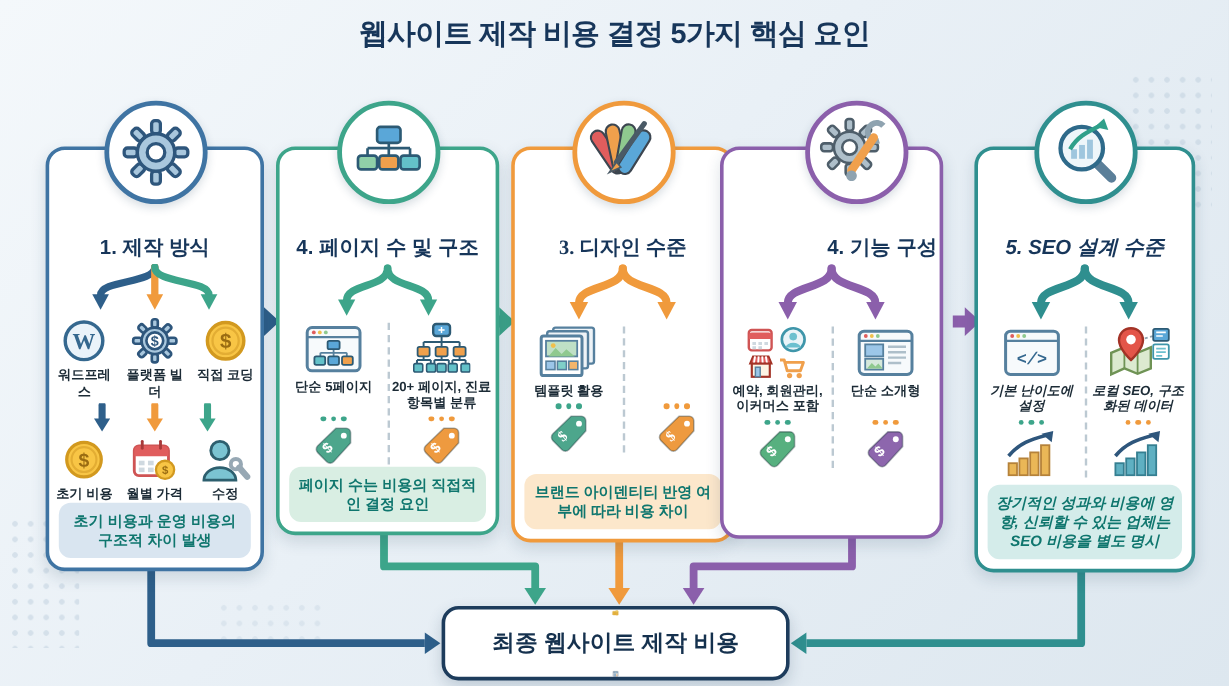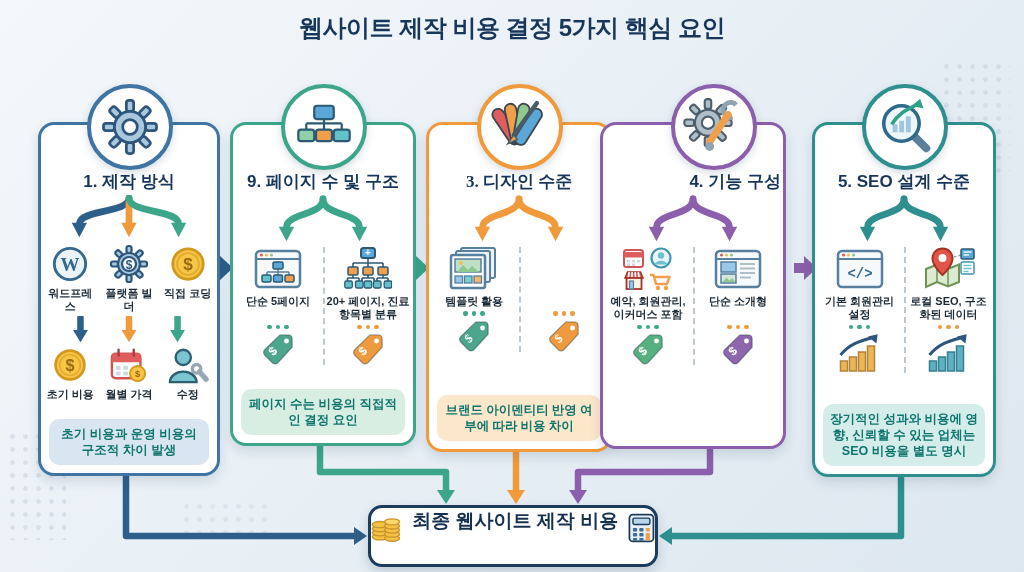--- a/index.html
+++ b/index.html
@@ -8,21 +8,21 @@
          background:linear-gradient(135deg,#f4f8fb 0%,#e9f0f6 45%,#dde7ef 100%);}
   .deco{position:absolute;background-image:radial-gradient(#b9cbda 2px,transparent 2.6px);
         background-size:13px 13px;opacity:.45;}
   .page-title{position:absolute;top:12px;left:0;width:100%;text-align:center;
         font-size:24px;font-weight:700;color:#17365a;letter-spacing:-0.5px;}
   .card{position:absolute;background:#fff;border:3.5px solid var(--ac);border-radius:16px;
         box-shadow:0 5px 12px rgba(30,60,90,.15);display:flex;flex-direction:column;z-index:2;}
   .circle{position:absolute;width:78px;height:78px;border-radius:50%;background:#fff;
         border:4px solid var(--ac);box-shadow:0 3px 8px rgba(30,60,90,.18);z-index:3;
         display:flex;align-items:center;justify-content:center;}
-  .heading{margin:45px 2px 0;text-align:center;font-weight:800;font-size:17px;color:#17365a;}
+  .heading{margin:70px 2px 0;text-align:center;font-weight:800;font-size:17px;color:#17365a;}
   .branch{display:block;margin:2px auto 0;}
   .split{position:relative;display:flex;flex-direction:column;}
   .split:after{content:"";position:absolute;top:2px;bottom:2px;left:50%;border-left:2px dashed #bcc9d2;}
   .items{display:flex;align-items:flex-start;}
   .item{display:flex;flex-direction:column;align-items:center;width:50%;}
   .items3 .item{width:33.33%;}
   .icnbox{height:48px;display:flex;align-items:center;justify-content:center;}
   .icnbox.sm{height:42px;}
   .ilabel{font-size:11px;font-weight:700;color:#1c2b36;text-align:center;line-height:1.22;margin-top:2px;padding:0 3px;}
   .dotsrow{display:flex;margin-top:3px;}
@@ -30,21 +30,21 @@
   .dots i{width:4.5px;height:4.5px;border-radius:50%;display:block;}
   .dots.teal i{background:#3da58a;} .dots.orange i{background:#f09a3c;}
   .tagsrow,.chartsrow{display:flex;margin-top:4px;}
   .tagsrow>svg,.chartsrow>svg{width:50%;height:34px;}
   .chartsrow>svg{height:42px;}
   .note{margin:6px 8px 8px;margin-top:auto;background:var(--notebg);border-radius:10px;
         padding:7px 5px;font-size:12.5px;font-weight:700;color:#0f766e;text-align:center;line-height:1.28;}
   .overlay{position:absolute;left:0;top:0;z-index:1;}
   .finalbox{position:absolute;left:368px;top:505px;width:290px;height:62px;background:#fff;
         border:3.5px solid #1d3c5c;border-radius:14px;box-shadow:0 5px 12px rgba(30,60,90,.2);
-        display:flex;justify-content:center;gap:10px;z-index:2;box-sizing:border-box;}
+        display:flex;align-items:center;justify-content:center;gap:10px;z-index:2;box-sizing:border-box;flex-direction:column;}
   .finalbox .flabel{font-size:19px;font-weight:800;color:#15314e;white-space:nowrap;}
   svg{display:block;}
 </style>
 </head>
 <body>
 
 <div class="stage">
 
   <div class="deco" style="left:6px;top:430px;width:60px;height:110px;"></div>
   <div class="deco" style="left:940px;top:60px;width:70px;height:120px;"></div>
@@ -206,21 +206,21 @@
           <rect x="31" y="6" width="8" height="12" rx="3" transform="rotate(225,35,35)"></rect>
           <rect x="31" y="6" width="8" height="12" rx="3" transform="rotate(270,35,35)"></rect>
           <rect x="31" y="6" width="8" height="12" rx="3" transform="rotate(315,35,35)"></rect>
         <circle cx="35" cy="35" r="17"></circle>
           <circle cx="35" cy="35" r="8" fill="#fff"></circle>
       </g>
     </svg>
   </div>
 
   <section class="card" style="--ac:#3da58a;--notebg:#d9eee3;left:230px;top:122px;width:180px;height:318px;">
-    <h2 class="heading">9. 페이지 수 및 구조</h2>
+    <h2 class="heading">4. 페이지 수 및 구조</h2>
     <svg class="branch" width="164" height="50" viewBox="0 0 160 52" style="color:#3da58a">
       <path d="M80,4 C80,22 42,18 42,34" fill="none" stroke="currentColor" stroke-width="7" stroke-linecap="round"></path>
       <path d="M80,4 C80,22 118,18 118,34" fill="none" stroke="currentColor" stroke-width="7" stroke-linecap="round"></path>
       <polygon points="34,33 50,33 42,48" fill="currentColor"></polygon>
         <polygon points="110,33 126,33 118,48" fill="currentColor"></polygon>
     </svg>
     <div class="split">
       <div class="items">
         <div class="item">
           <div class="icnbox">
@@ -451,38 +451,38 @@
           <rect x="31" y="6" width="8" height="12" rx="3" transform="rotate(315,35,35)"></rect>
         <circle cx="35" cy="35" r="16"></circle>
           <circle cx="35" cy="35" r="7.5" fill="#fff"></circle>
       </g>
       <path d="M60,10 a8.5,8.5 0 1 0 -4,14" fill="none" stroke="#8fa3b0" stroke-width="5.5"></path>
       <line x1="51" y1="21" x2="30" y2="52" stroke="#f0a04c" stroke-width="8" stroke-linecap="round"></line>
       <path d="M30,52 a5,5 0 1 0 0.1,0" fill="#8fa3b0"></path>
     </svg>
   </div>
 
-  <section class="card" style="--ac:#2f8f8f;--notebg:#d4ecea;left:812px;top:122px;width:178px;height:349px;">
+  <section class="card" style="--ac:#2f8f8f;--notebg:#d4ecea;left:812px;top:122px;width:178px;height:349px;font-style:italic;">
     <h2 class="heading">5. SEO 설계 수준</h2>
     <svg class="branch" width="162" height="50" viewBox="0 0 160 52" style="color:#2f8f8f">
       <path d="M80,4 C80,22 42,18 42,34" fill="none" stroke="currentColor" stroke-width="7" stroke-linecap="round"></path>
       <path d="M80,4 C80,22 118,18 118,34" fill="none" stroke="currentColor" stroke-width="7" stroke-linecap="round"></path>
       <polygon points="34,33 50,33 42,48" fill="currentColor"></polygon>
         <polygon points="110,33 126,33 118,48" fill="currentColor"></polygon>
     </svg>
     <div class="split">
       <div class="items">
         <div class="item">
           <div class="icnbox">
             <svg width="48" height="44" viewBox="0 0 48 44">
               <use href="#sym-browser"></use>
               <text x="24" y="31" font-size="14" font-weight="bold" fill="#35688f" text-anchor="middle" font-family="'Liberation Mono','DejaVu Sans Mono',monospace">&lt;/&gt;</text>
             </svg>
           </div>
-          <div class="ilabel">기본 회원관리 설정</div>
+          <div class="ilabel">기본 난이도에 설정</div>
         </div>
         <div class="item">
           <div class="icnbox">
             <svg width="54" height="46" viewBox="0 0 54 44">
               <path d="M4,40 L4,22 L15,17.5 L26,22 L37,17.5 L37,35 L26,39.5 L15,35 Z" fill="#dcead0" stroke="#6f9355" stroke-width="2"></path>
               <path d="M15,17.5 v17.5 M26,22 v17.5" stroke="#6f9355" stroke-width="1.5"></path>
               <path d="M20.5,1.5 C14.5,1.5 10.5,6 10.5,11.5 c0,7.5 10,16.5 10,16.5 s10,-9 10,-16.5 C30.5,6 26.5,1.5 20.5,1.5 Z" fill="#e35549" stroke="#a33327" stroke-width="2"></path>
               <circle cx="20.5" cy="11" r="4" fill="#fff"></circle>
               <line x1="32" y1="10" x2="39" y2="8" stroke="#8fa3b0" stroke-width="1.4" stroke-dasharray="2.5,2"></line>
               <rect x="39" y="2" width="13" height="10" rx="1.5" fill="#5aa7d8" stroke="#2c5a74" stroke-width="1.5"></rect>

